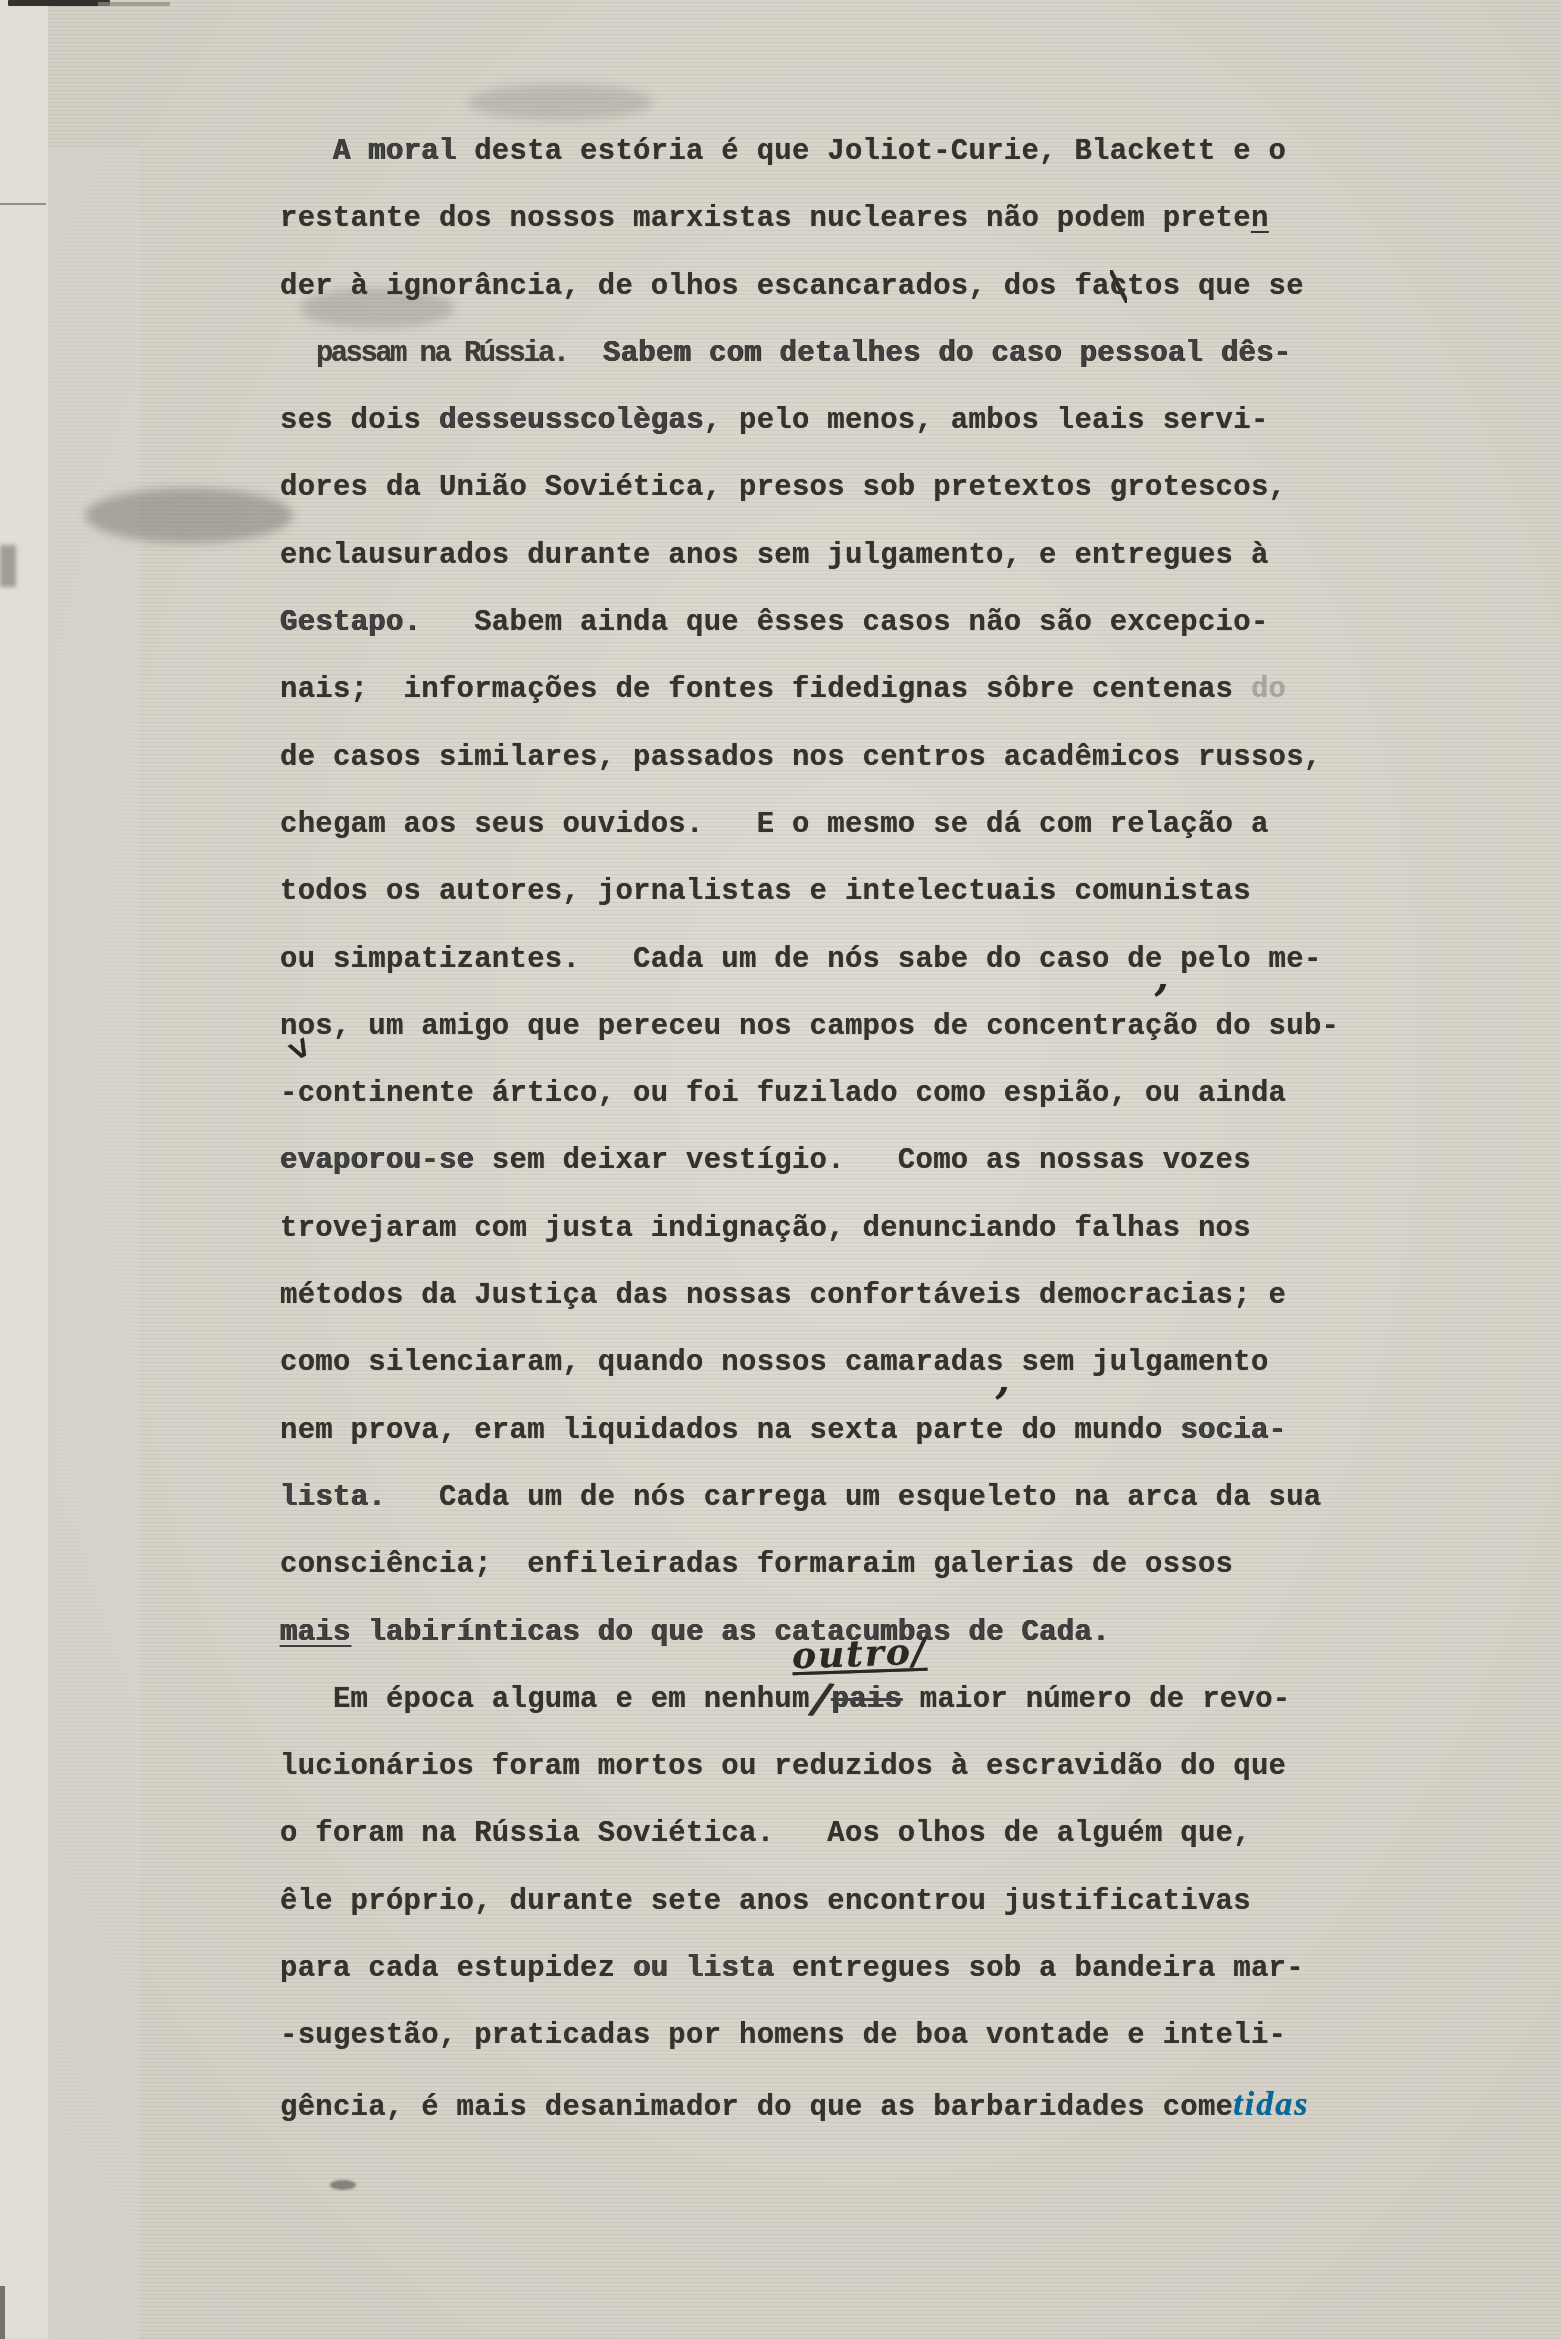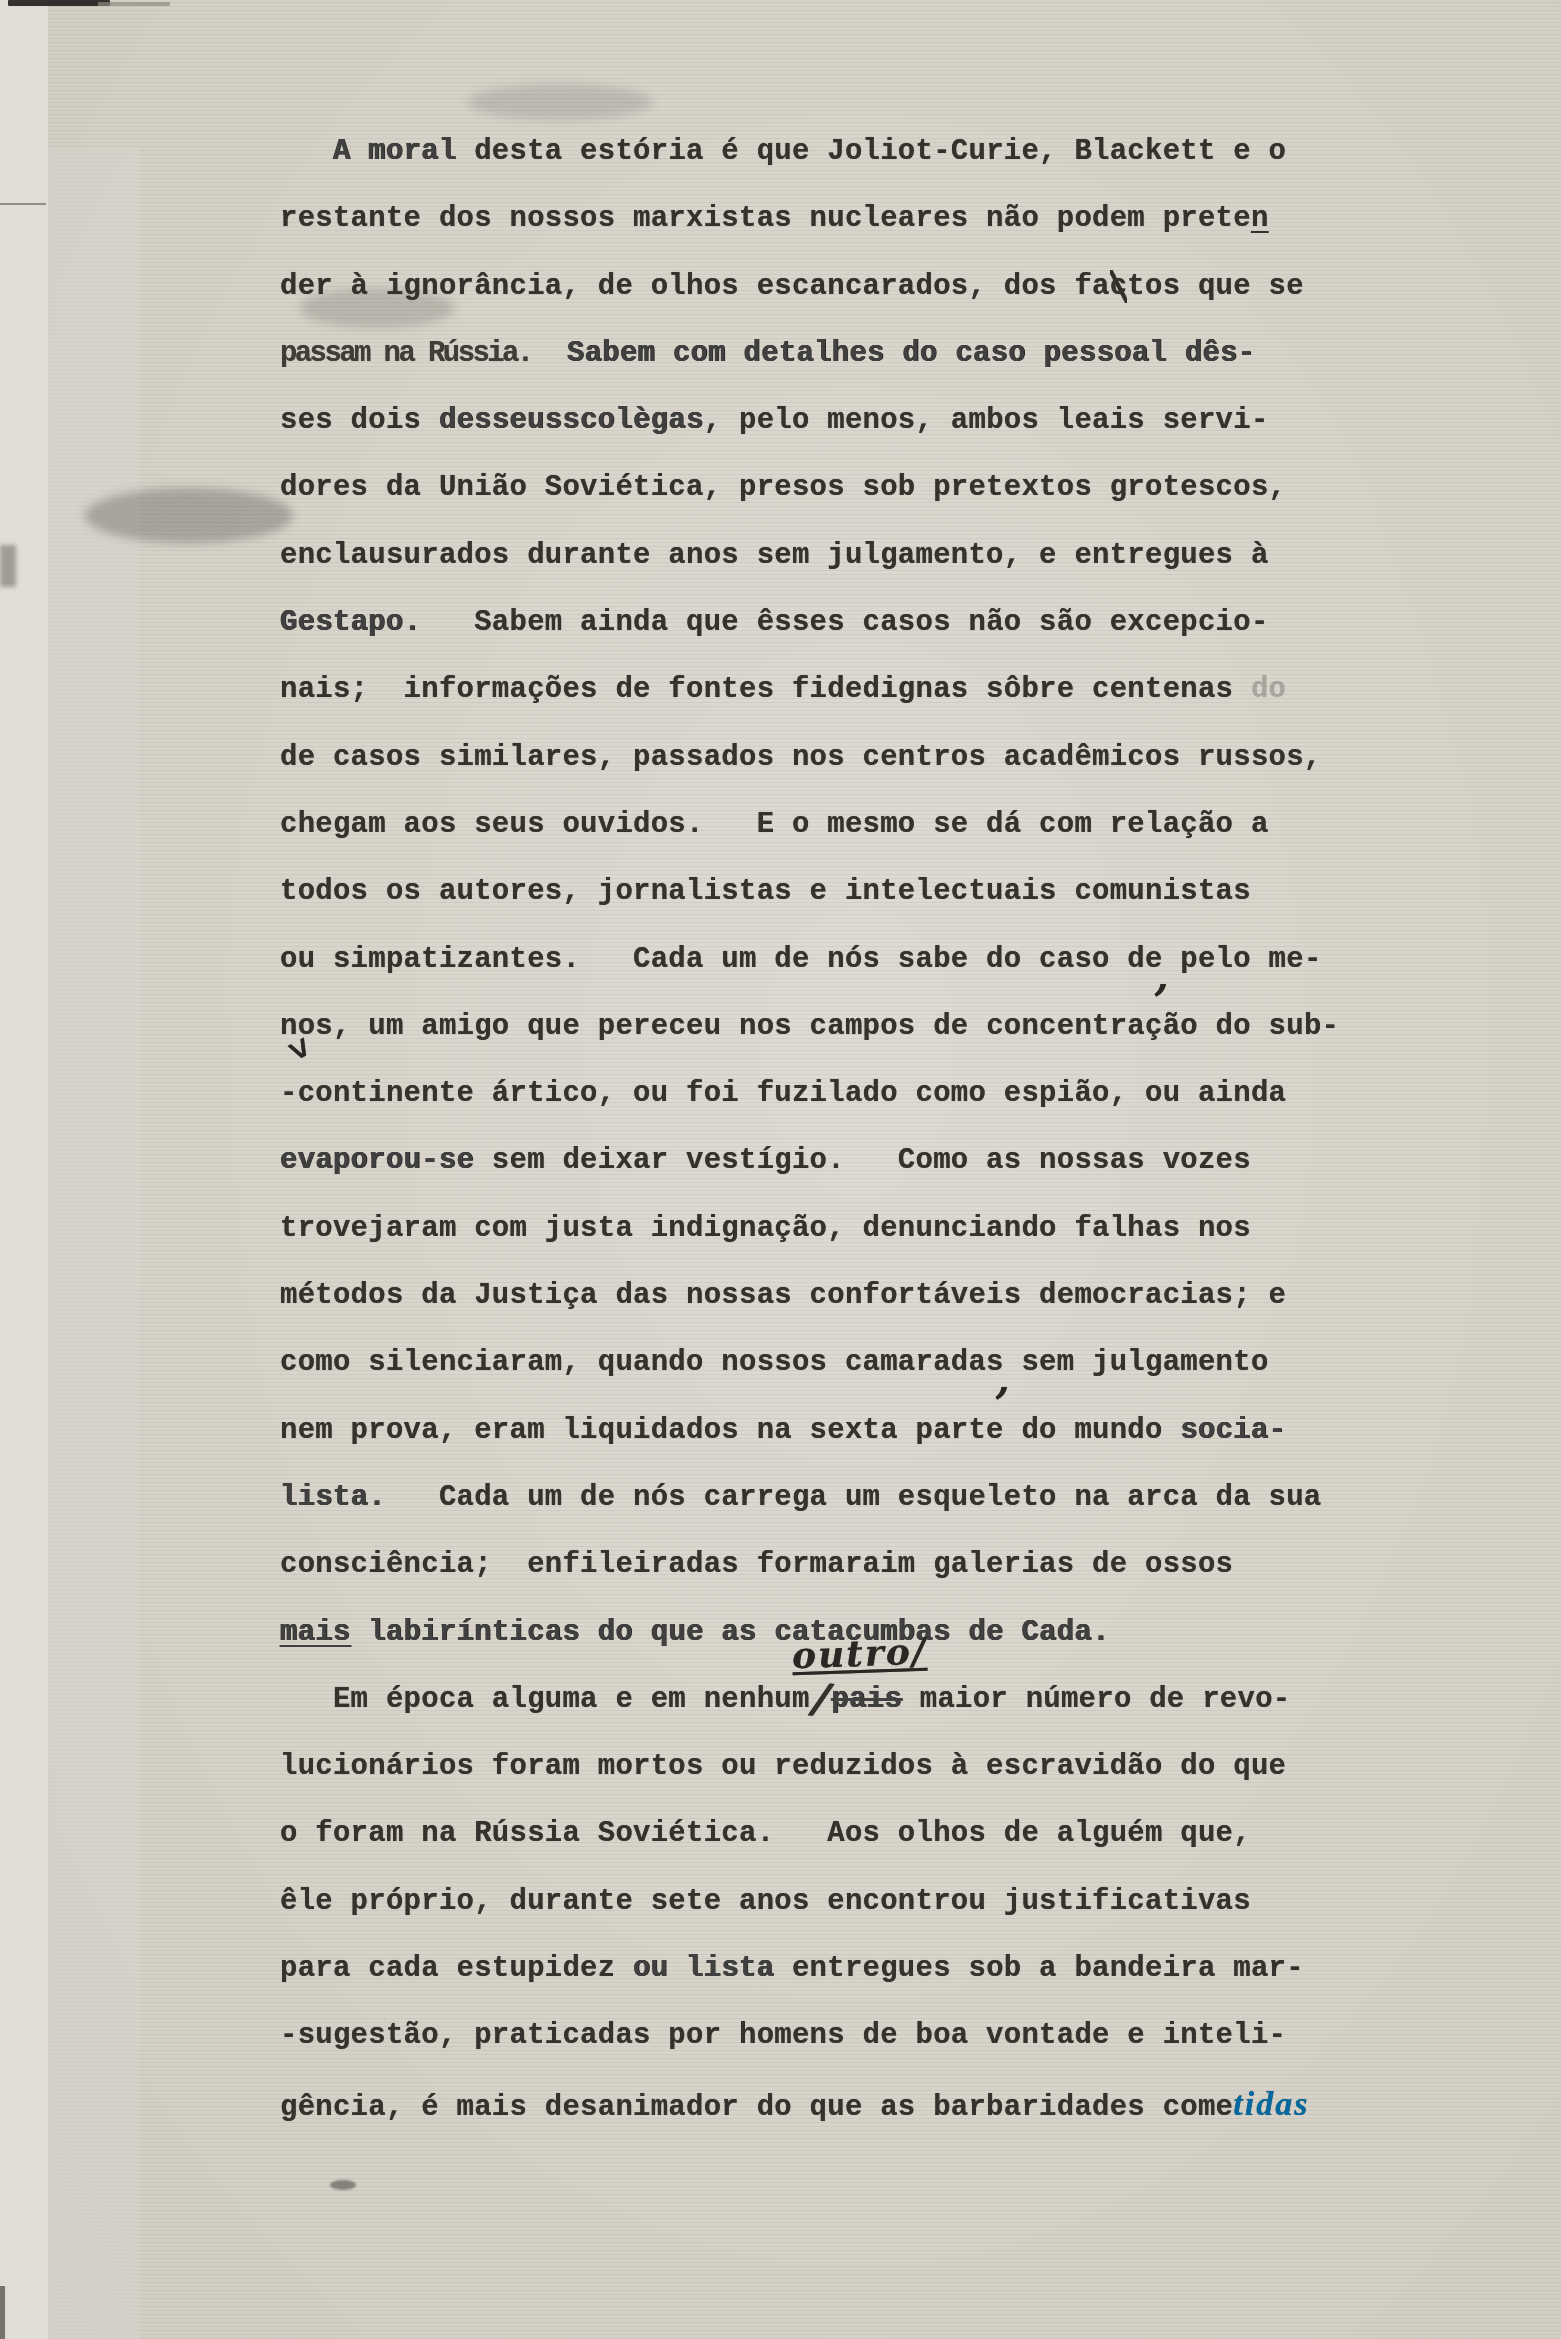--- a/index.html
+++ b/index.html
@@ -57,21 +57,21 @@
     color:#34322c;font-weight:700;
     text-shadow:0 0 0.7px rgba(50,48,42,0.75);
   }
   .line{white-space:pre;height:67.3px;position:relative;}
   .sg{display:inline;}
   .s-b{color:#404040;text-shadow:0.6px 0 0 #1f1e1a,-0.4px 0 0 rgba(31,30,26,.8);}
   .s-u{text-decoration:underline;text-underline-offset:5px;}
   .s-strike{text-decoration:line-through;text-decoration-thickness:3px;margin-top:22px;}
   .s-b.s-strike{text-decoration:line-through;text-decoration-thickness:3px;}
   .s-faint{opacity:0.28;}
-  .s-cond{letter-spacing:-2.6px;opacity:0.93;}
+  .s-cond{letter-spacing:-2.6px;opacity:0.93;margin-left:36px;}
   .s-slash{
     background:linear-gradient(to top right, transparent 42%, #302e29 46%, #302e29 56%, transparent 60%);
   }
   .s-hw{
     font-family:Liberation Serif, serif;
     font-style:italic;font-weight:700;font-size:34px;letter-spacing:2px;
     color:#0369a1;
   }
   .s-hwa{
     position:absolute;transform:translate(-18px,-46px) rotate(-2deg);

